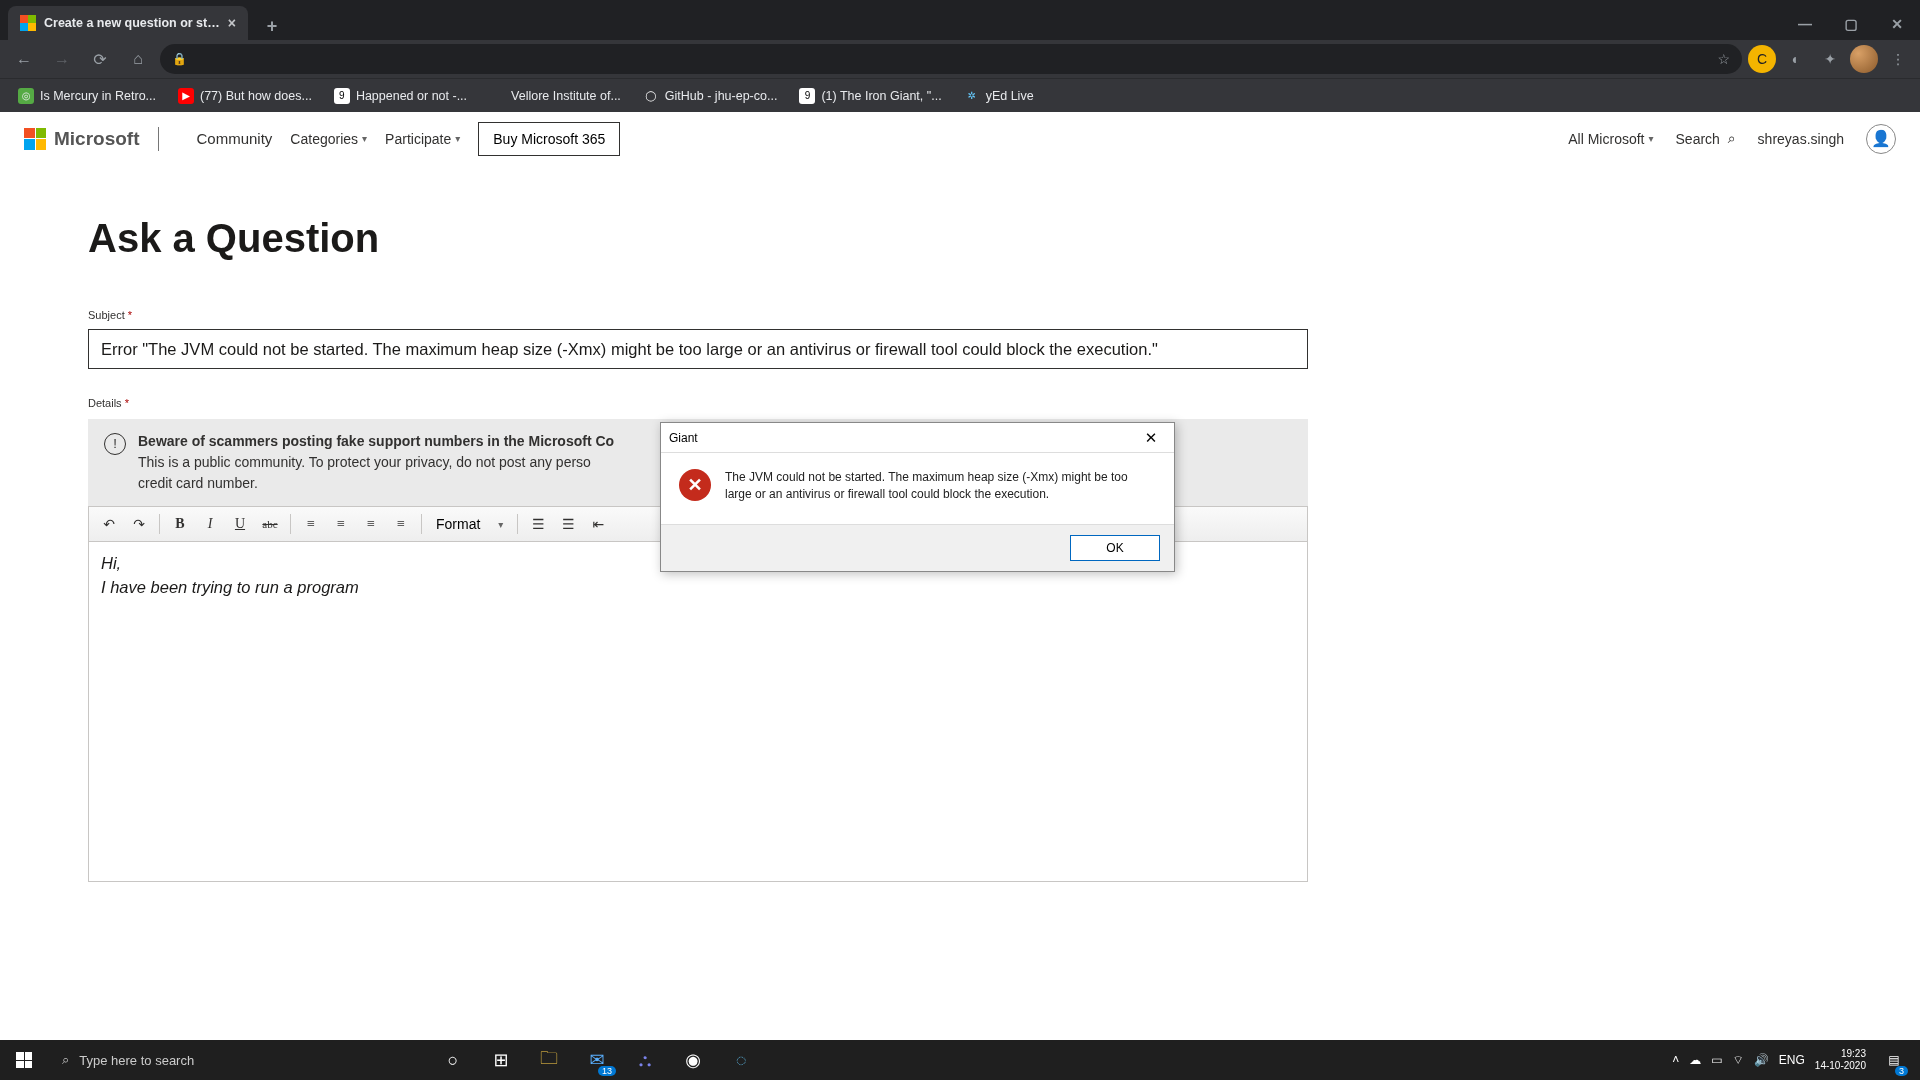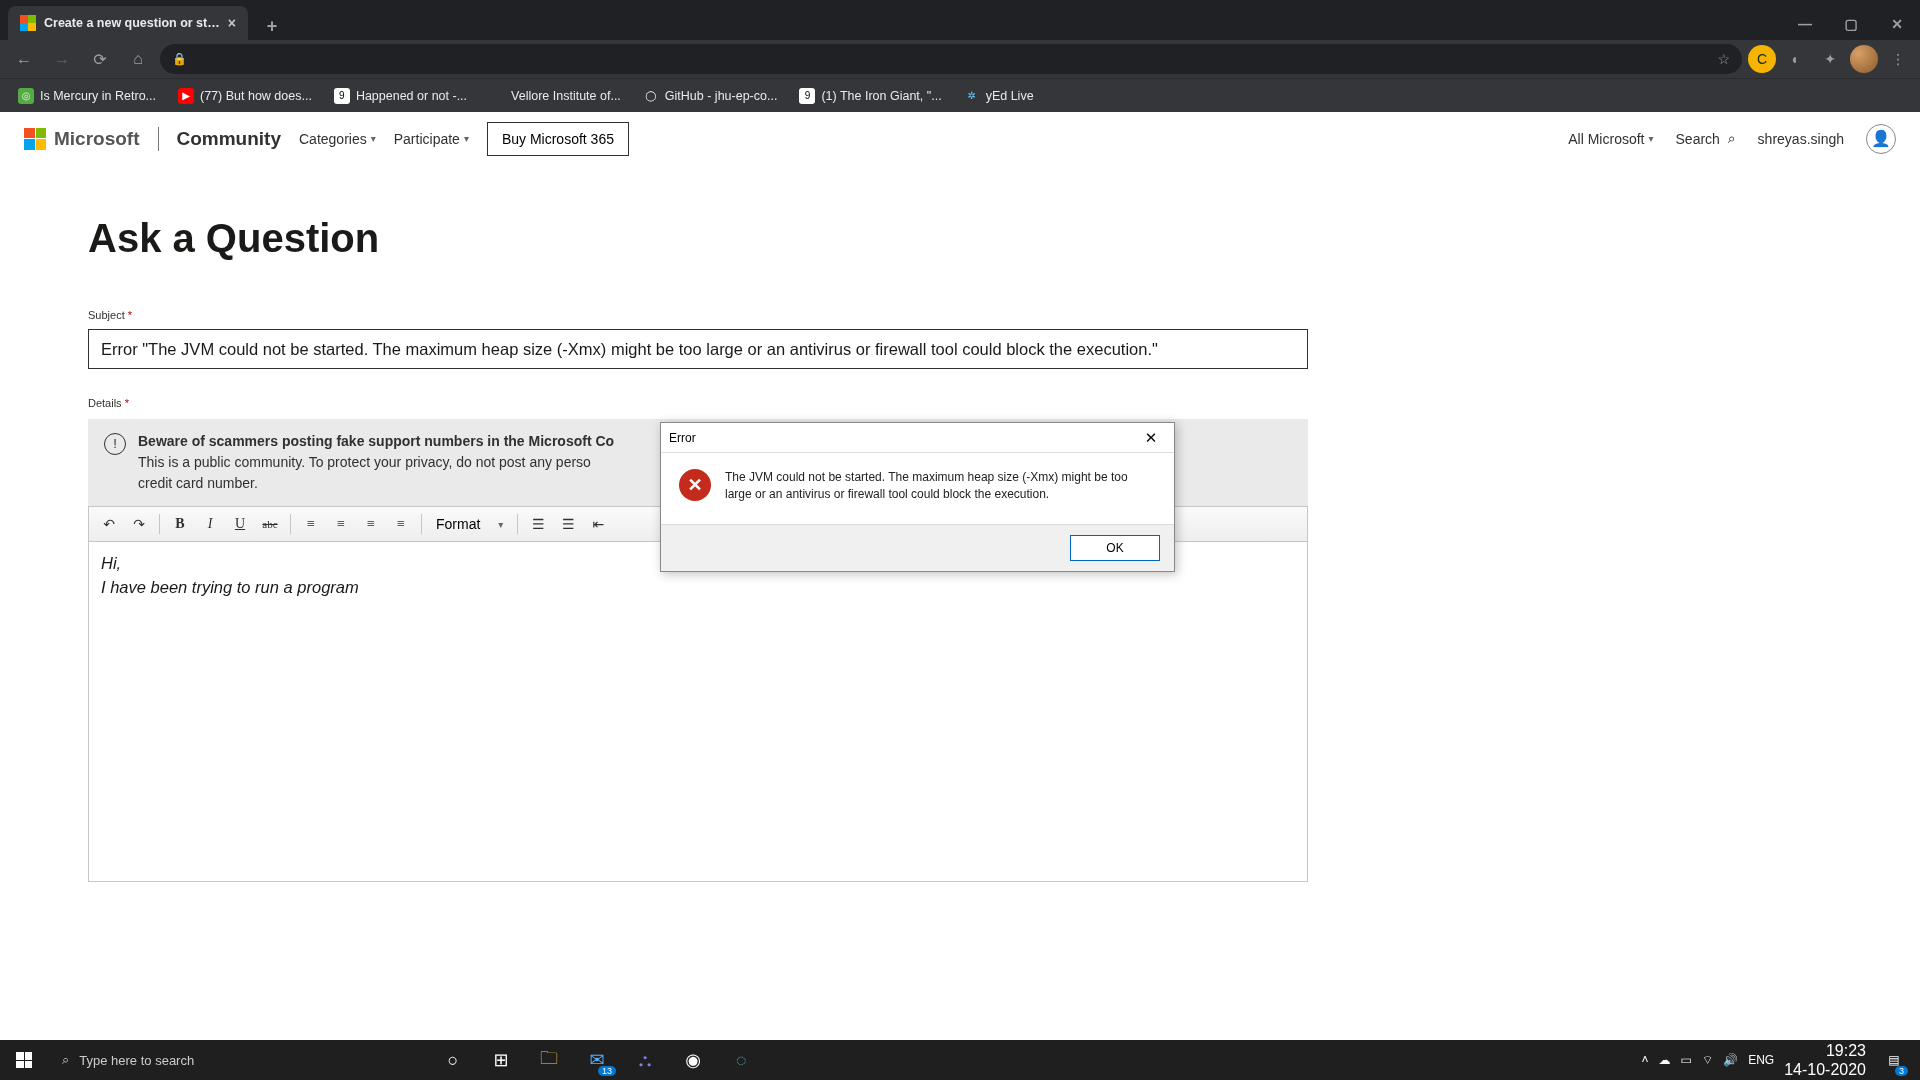--- a/index.html
+++ b/index.html
@@ -31,21 +31,21 @@
   .bm { display: flex; align-items: center; gap: 6px; cursor: pointer; white-space: nowrap; }
   .bm-ico { width: 16px; height: 16px; border-radius: 3px; display: inline-flex; align-items: center; justify-content: center; font-size: 10px; }
 
   
   .page { background: #fff; height: calc(1080px - 40px - 38px - 34px - 40px); overflow: hidden; }
   .ms-header { height: 54px; display: flex; align-items: center; padding: 0 24px; gap: 18px; border-bottom: 1px solid #fff; }
   .ms-logo { display: flex; align-items: center; gap: 8px; font-size: 19px; font-weight: 600; color: #555; }
   .ms-logo .sq { width: 22px; height: 22px; display: grid; grid-template-columns: 1fr 1fr; grid-template-rows: 1fr 1fr; gap: 1px; }
   .ms-logo .sq span:nth-child(1){background:#f25022;} .ms-logo .sq span:nth-child(2){background:#7fba00;} .ms-logo .sq span:nth-child(3){background:#00a4ef;} .ms-logo .sq span:nth-child(4){background:#ffb900;}
   .ms-divider { width: 1px; height: 24px; background: #767676; }
-  .community { font-size: 19px; font-weight: 700; color: #323130; }
+  .community { font-size: 15px; font-weight: 400; color: #323130; margin-left: 20px; }
   .hdr-link { font-size: 14px; color: #323130; display: flex; align-items: center; gap: 4px; cursor: pointer; }
   .chev { font-size: 10px; color: #666; }
   .buy-btn { border: 1px solid #323130; padding: 8px 14px; font-size: 14px; cursor: pointer; }
   .hdr-right { margin-left: auto; display: flex; align-items: center; gap: 22px; }
   .user-circle { width: 30px; height: 30px; border: 1px solid #888; border-radius: 50%; display: flex; align-items: center; justify-content: center; font-size: 16px; color: #555; }
 
   .content { padding: 50px 88px 0; }
   h1 { font-size: 40px; font-weight: 600; color: #1b1a19; margin-bottom: 48px; }
   .label-row { font-size: 11px; color: #323130; margin-bottom: 8px; }
   .req { color: #a80000; }
@@ -76,21 +76,21 @@
   
   .taskbar { position: absolute; bottom: 0; left: 0; right: 0; height: 40px; background: #1f1f1f; display: flex; align-items: center; color: #fff; font-size: 13px; }
   .start-btn { width: 48px; height: 40px; display: flex; align-items: center; justify-content: center; cursor: pointer; }
   .win-logo { width: 16px; height: 16px; display: grid; grid-template-columns: 1fr 1fr; grid-template-rows: 1fr 1fr; gap: 1px; }
   .win-logo span { background: #fff; }
   .search-box { flex: 0 0 380px; height: 40px; display: flex; align-items: center; gap: 10px; padding-left: 14px; color: #ccc; cursor: text; }
   .task-icons { display: flex; align-items: center; gap: 2px; margin-left: 2px; }
   .task-ico { width: 46px; height: 40px; display: flex; align-items: center; justify-content: center; font-size: 18px; cursor: pointer; position: relative; }
   .tray { margin-left: auto; display: flex; align-items: center; gap: 10px; padding-right: 8px; font-size: 12px; }
   .tray-ico { cursor: pointer; }
-  .clock { text-align: right; line-height: 1.2; font-size: 16px; }
+  .clock { text-align: right; line-height: 1.2; font-size: 10px; }
   .notif { width: 36px; height: 40px; display: flex; align-items: center; justify-content: center; cursor: pointer; position: relative; }
   .badge { position: absolute; bottom: 4px; right: 4px; background: #0078d4; color: #fff; border-radius: 8px; font-size: 9px; padding: 0 4px; }
 </style>
 </head>
 <body>
 
 <div class="browser-top">
   <div class="tab-strip">
     <div class="tab">
       <span class="favicon">
@@ -239,21 +239,21 @@
 
     <div class="editor-body">
       <div>Hi,</div>
       <div>I have been trying to run a program</div>
     </div>
   </div>
 </div>
 
 <div class="dialog">
   <div class="dlg-title">
-    <span>Error</span>
+    <span>Giant</span>
     <span class="dlg-close">✕</span>
   </div>
   <div class="dlg-body">
     <div class="err-ico">✕</div>
     <div class="dlg-msg">The JVM could not be started. The maximum heap size (-Xmx) might be too large or an antivirus or firewall tool could block the execution.</div>
   </div>
   <div class="dlg-actions">
     <button class="ok-btn">OK</button>
   </div>
 </div>

